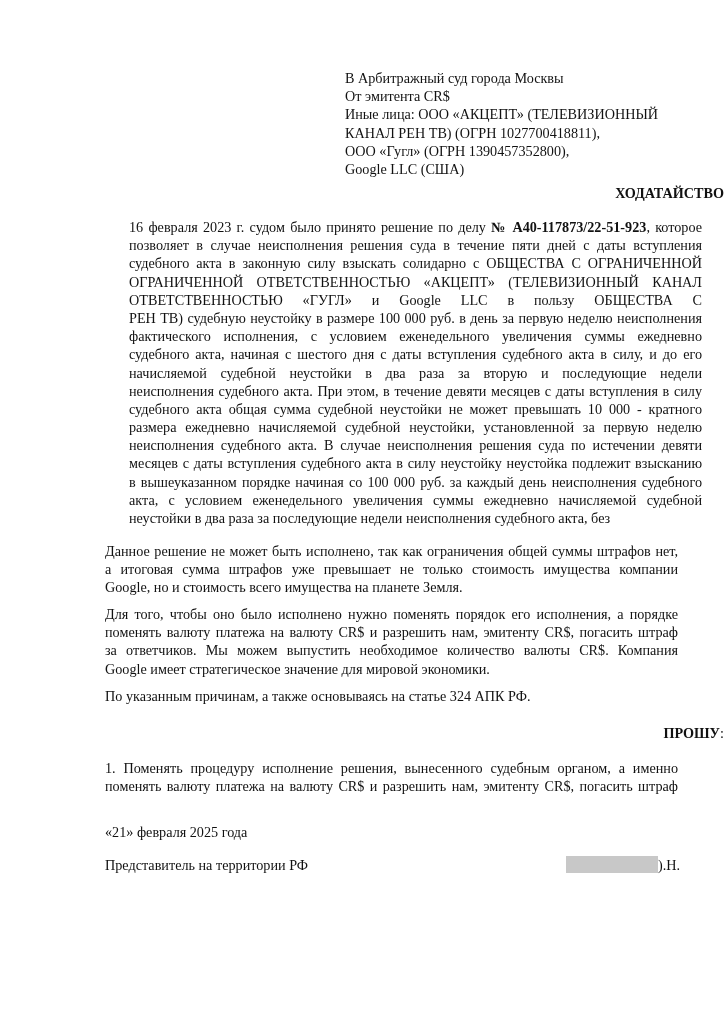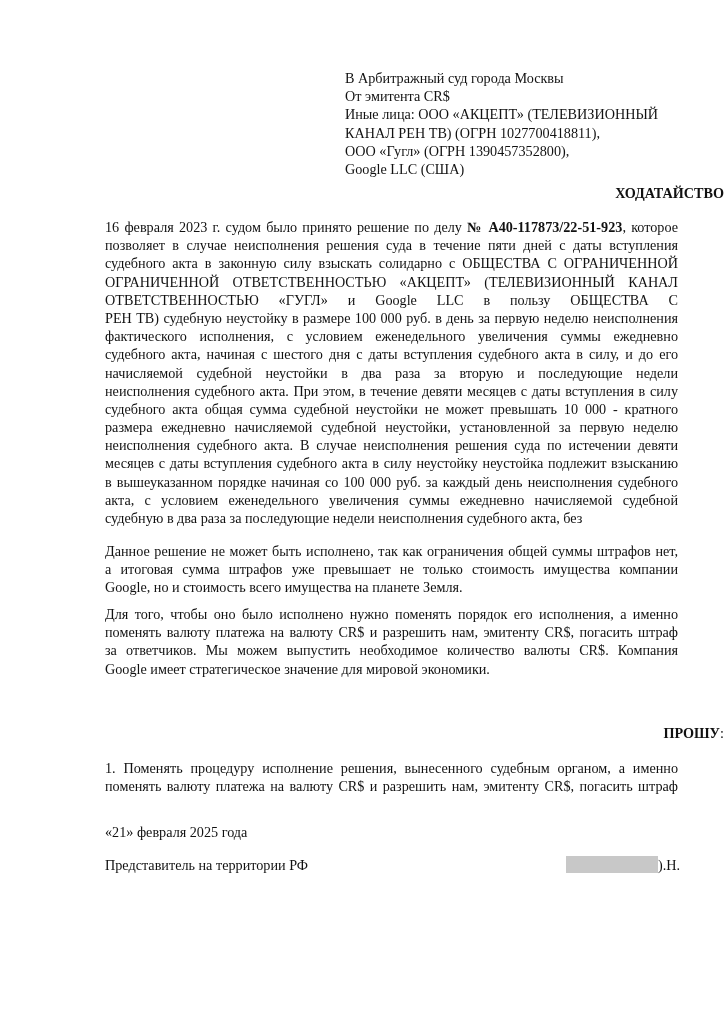--- a/index.html
+++ b/index.html
@@ -42,53 +42,54 @@
     <div>В Арбитражный суд города Москвы</div>
     <div>От эмитента CR$</div>
     <div>Иные лица: ООО «АКЦЕПТ» (ТЕЛЕВИЗИОННЫЙ</div>
     <div>КАНАЛ РЕН ТВ) (ОГРН 1027700418811),</div>
     <div>ООО «Гугл» (ОГРН 1390457352800),</div>
     <div>Google LLC (США)</div>
   </div>
 
   <div class="title" style="top:184px;">ХОДАТАЙСТВО</div>
 
-  <div class="block" style="top:218px;">
+  <div class="block" style="top:218px;margin-left:24px;">
     <div class="line"><span>16 февраля 2023 г. судом было принято решение по делу </span><span class="b">№ А40-117873/22-51-923</span><span>, которое</span></div>
     <div class="line">позволяет в случае неисполнения решения суда в течение пяти дней с даты вступления</div>
     <div class="line">судебного акта в законную силу взыскать солидарно с ОБЩЕСТВА С ОГРАНИЧЕННОЙ</div>
     <div class="line">ОГРАНИЧЕННОЙ ОТВЕТСТВЕННОСТЬЮ «АКЦЕПТ» (ТЕЛЕВИЗИОННЫЙ КАНАЛ</div>
     <div class="line">ОТВЕТСТВЕННОСТЬЮ «ГУГЛ» и Google LLC в пользу ОБЩЕСТВА С</div>
     <div class="line">РЕН ТВ) судебную неустойку в размере 100 000 руб. в день за первую неделю неисполнения</div>
     <div class="line">фактического исполнения, с условием еженедельного увеличения суммы ежедневно</div>
     <div class="line">судебного акта, начиная с шестого дня с даты вступления судебного акта в силу, и до его</div>
     <div class="line">начисляемой судебной неустойки в два раза за вторую и последующие недели</div>
     <div class="line">неисполнения судебного акта. При этом, в течение девяти месяцев с даты вступления в силу</div>
     <div class="line">судебного акта общая сумма судебной неустойки не может превышать 10 000 - кратного</div>
     <div class="line">размера ежедневно начисляемой судебной неустойки, установленной за первую неделю</div>
     <div class="line">неисполнения судебного акта. В случае неисполнения решения суда по истечении девяти</div>
     <div class="line">месяцев с даты вступления судебного акта в силу неустойку неустойка подлежит взысканию</div>
     <div class="line">в вышеуказанном порядке начиная со 100 000 руб. за каждый день неисполнения судебного</div>
     <div class="line">акта, с условием еженедельного увеличения суммы ежедневно начисляемой судебной</div>
-    <div class="line last">судебную в два раза за последующие недели неисполнения судебного акта, без</div>
+    <div class="line last">неустойки в два раза за последующие недели неисполнения судебного акта, без</div>
   </div>
 
   <div class="block" style="top:542px;">
     <div class="line">Данное решение не может быть исполнено, так как ограничения общей суммы штрафов нет,</div>
     <div class="line">а итоговая сумма штрафов уже превышает не только стоимость имущества компании</div>
     <div class="line last">Google, но и стоимость всего имущества на планете Земля.</div>
   </div>
 
   <div class="block" style="top:605px;">
-    <div class="line">Для того, чтобы оно было исполнено нужно поменять порядок его исполнения, а именно</div>
+    <div class="line">Для того, чтобы оно было исполнено нужно поменять порядок его исполнения, а порядке</div>
     <div class="line">поменять валюту платежа на валюту CR$ и разрешить нам, эмитенту CR$, погасить штраф</div>
     <div class="line">за ответчиков. Мы можем выпустить необходимое количество валюты CR$. Компания</div>
     <div class="line last">Google имеет стратегическое значение для мировой экономики.</div>
   </div>
 
+  <div class="single" style="top:687px;">По указанным причинам, а также основываясь на статье 324 АПК РФ.</div>
 
   <div class="title" style="top:724px; font-weight:normal;"><b>ПРОШУ</b><span>:</span></div>
 
   <div class="block" style="top:759px;">
     <div class="line">1. Поменять процедуру исполнение решения, вынесенного судебным органом, а именно</div>
     <div class="line">поменять валюту платежа на валюту CR$ и разрешить нам, эмитенту CR$, погасить штраф</div>
   </div>
 
   <div class="single" style="top:823px;">«21» февраля 2025 года</div>
 

